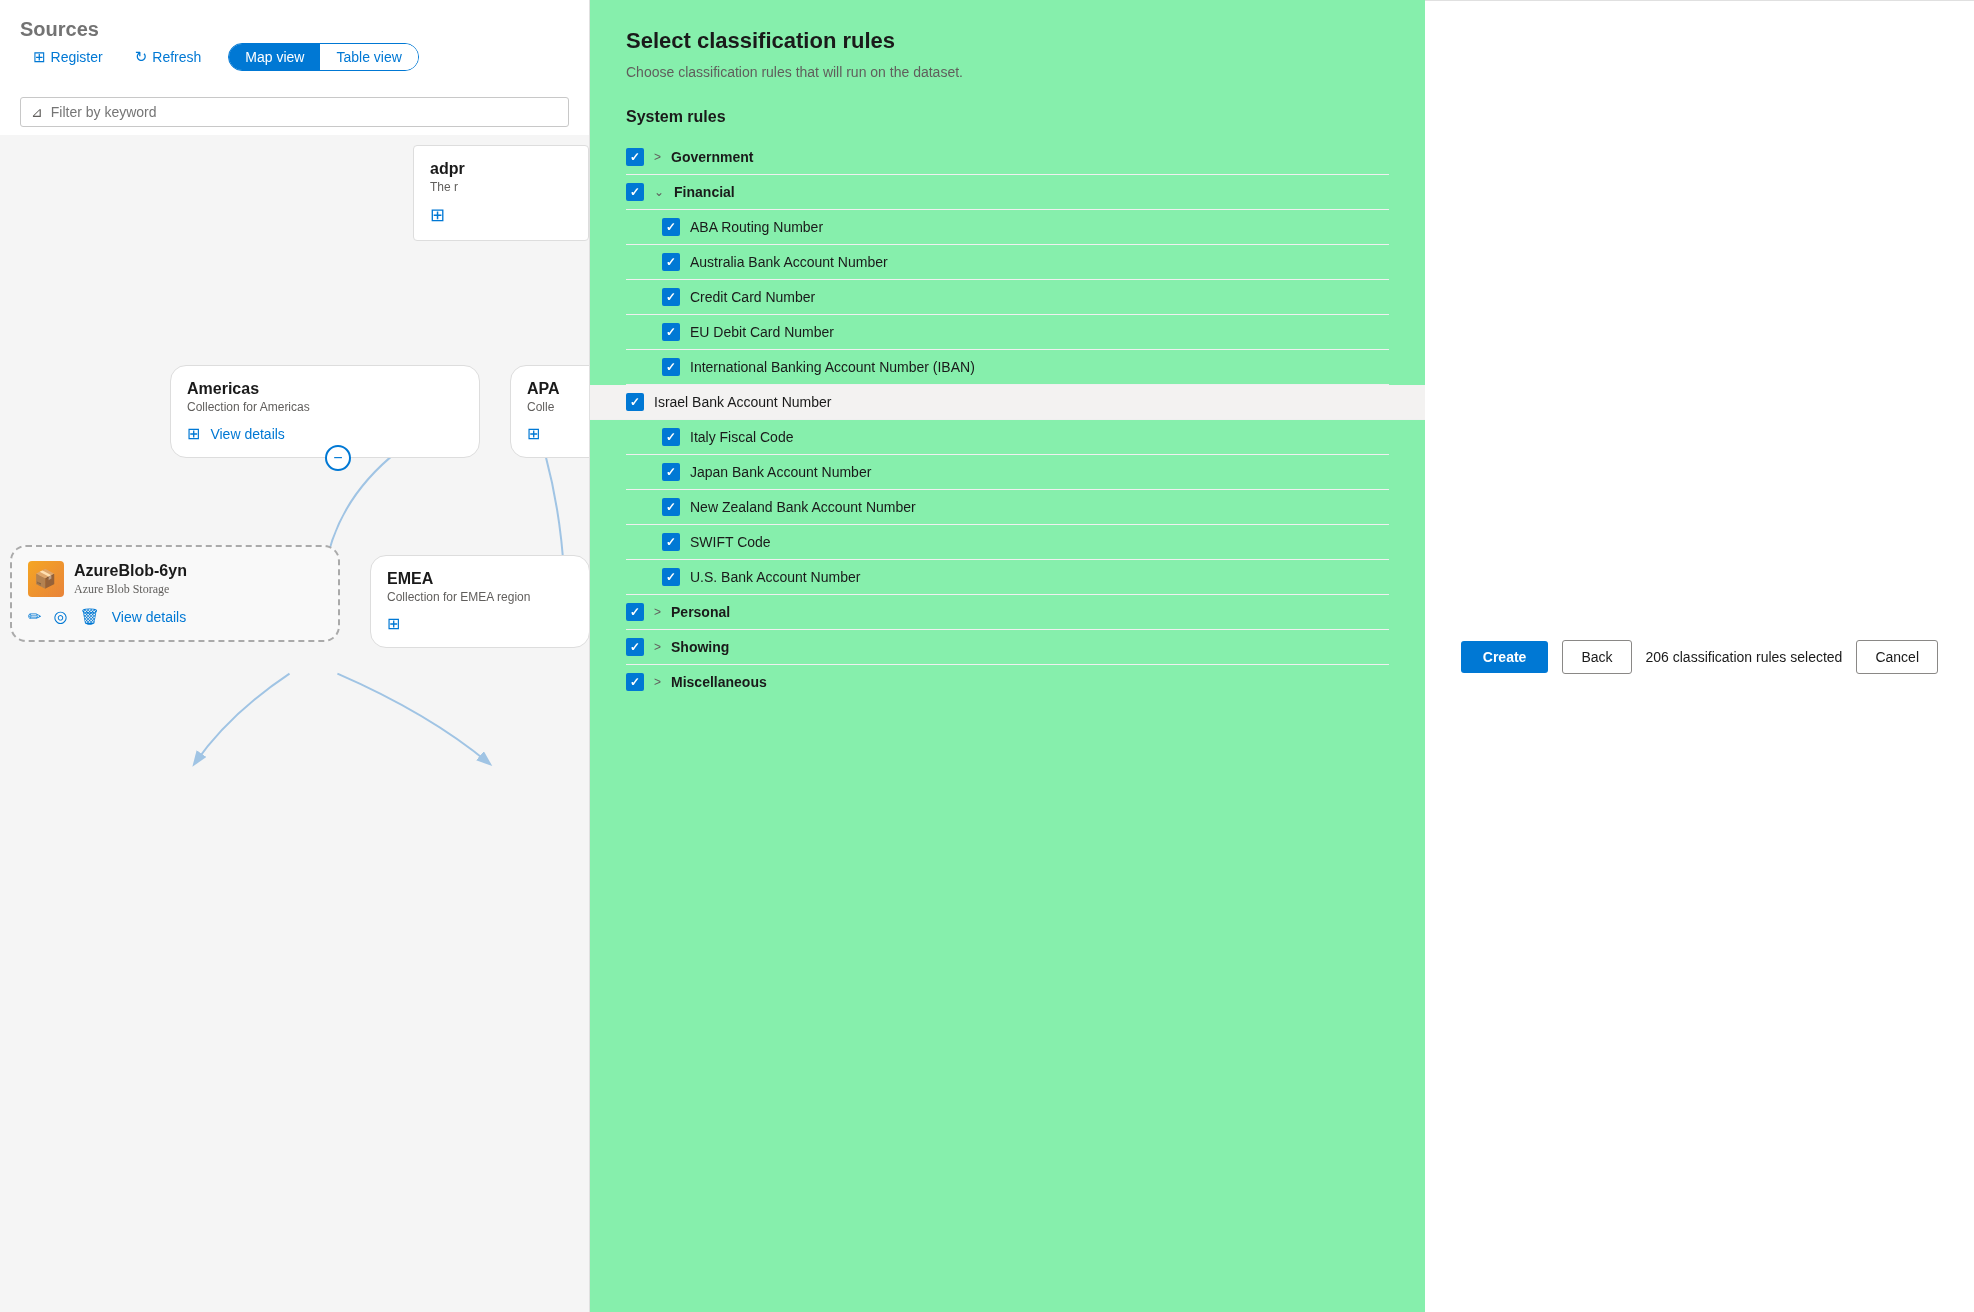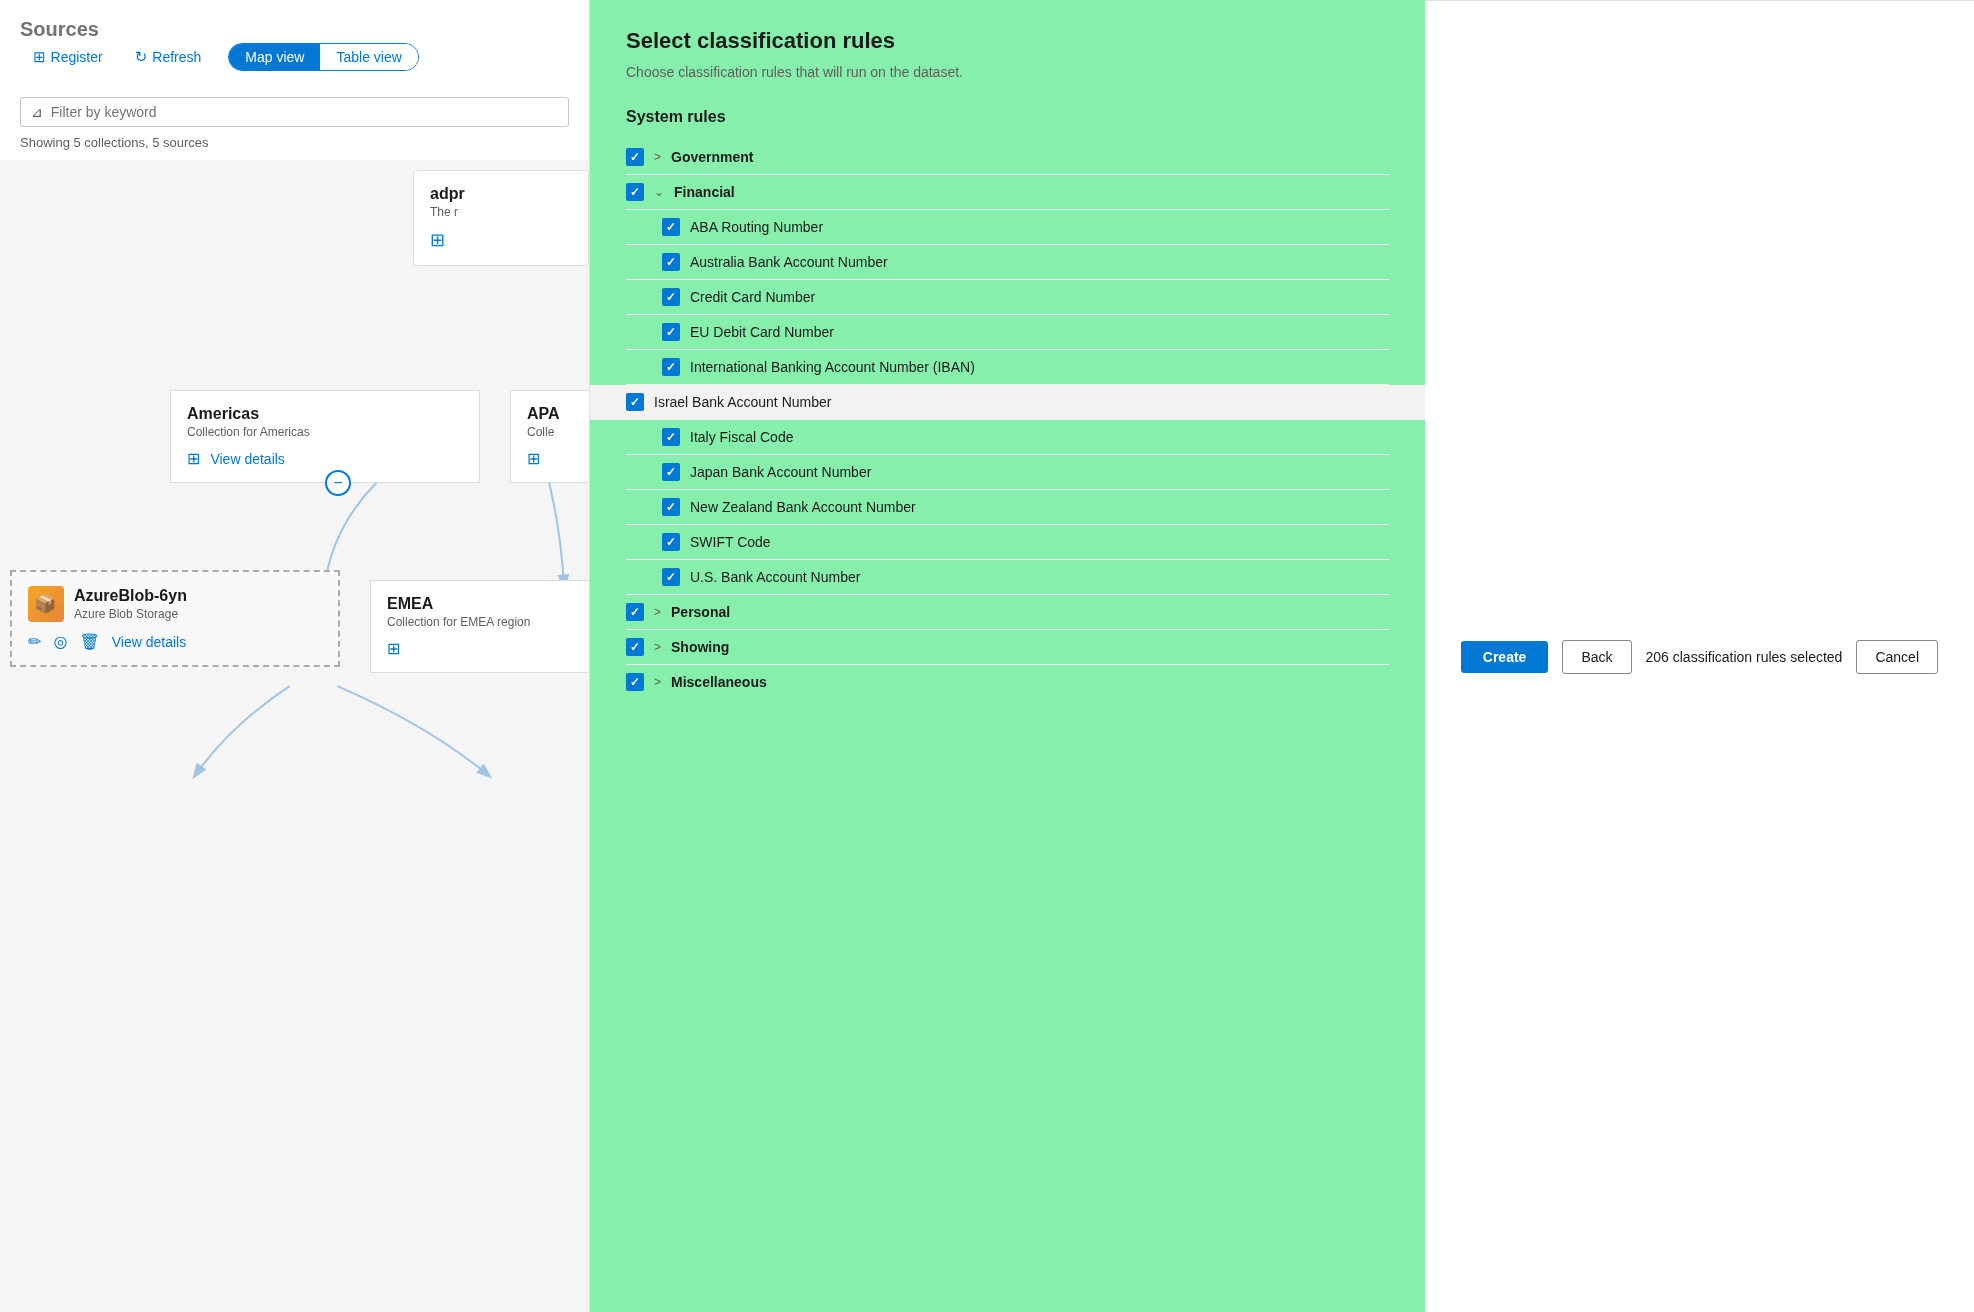--- a/index.html
+++ b/index.html
@@ -108,21 +108,21 @@
       background: #f5f5f5;
       position: relative;
       overflow: hidden;
     }
 
     
     .map-node {
       position: absolute;
       background: #fff;
       border: 1px solid #ddd;
-      border-radius: 0;
+      border-radius: 16px;
       padding: 14px 16px;
     }
 
     .map-node.dashed {
       border: 2px dashed #aaa;
       background: #f9f9f9;
     }
 
     .node-title {
       font-size: 16px;
@@ -378,21 +378,20 @@
         <button class="view-btn inactive">Table view</button>
       </div>
     </div>
   </div>
 
   <div class="search-bar">
     <span style="color:#605e5c;">⊿</span>
     <input type="text" placeholder="Filter by keyword" style="">
   </div>
 
-  <div class="showing-text">Showing 5 collections, 5 sources</div>
 
   <div class="map-area">
     <svg class="connectors" viewBox="0 0 590 760" xmlns="http://www.w3.org/2000/svg">
       <defs>
         <marker id="arr" markerWidth="8" markerHeight="8" refX="6" refY="3" orient="auto">
           <path d="M0,0 L0,6 L8,3 z" fill="#a0c4e4"></path>
         </marker>
       </defs>
 
       <path d="M 480,60 Q 340,120 325,230" marker-end="url(#arr)" stroke="#a0c4e4" fill="none" stroke-width="2"></path>
@@ -431,21 +430,21 @@
       <div class="node-title">EMEA</div>
       <div class="node-subtitle">Collection for EMEA region</div>
       <span style="color:#0078d4; font-size:16px;">⊞</span>
     </div>
 
     <div class="map-node dashed" style="top:410px; left:10px; width:330px;">
       <div class="azure-header">
         <div class="azure-icon">📦</div>
         <div>
           <div class="node-title">AzureBlob-6yn</div>
-          <div class="node-subtitle" style="margin-bottom:0;">Azure Blob Storage</div>
+          <div class="node-subtitle" style="margin-bottom:0;font-family:Liberation Serif, serif;">Azure Blob Storage</div>
         </div>
       </div>
       <div class="azure-action-row">
         <span style="color:#0078d4; font-size:16px; cursor:pointer;">✏</span>
         <span style="color:#0078d4; font-size:16px; cursor:pointer;">◎</span>
         <span style="color:#0078d4; font-size:16px; cursor:pointer;">🗑</span>
         <span class="node-link">View details</span>
       </div>
     </div>
   </div>

